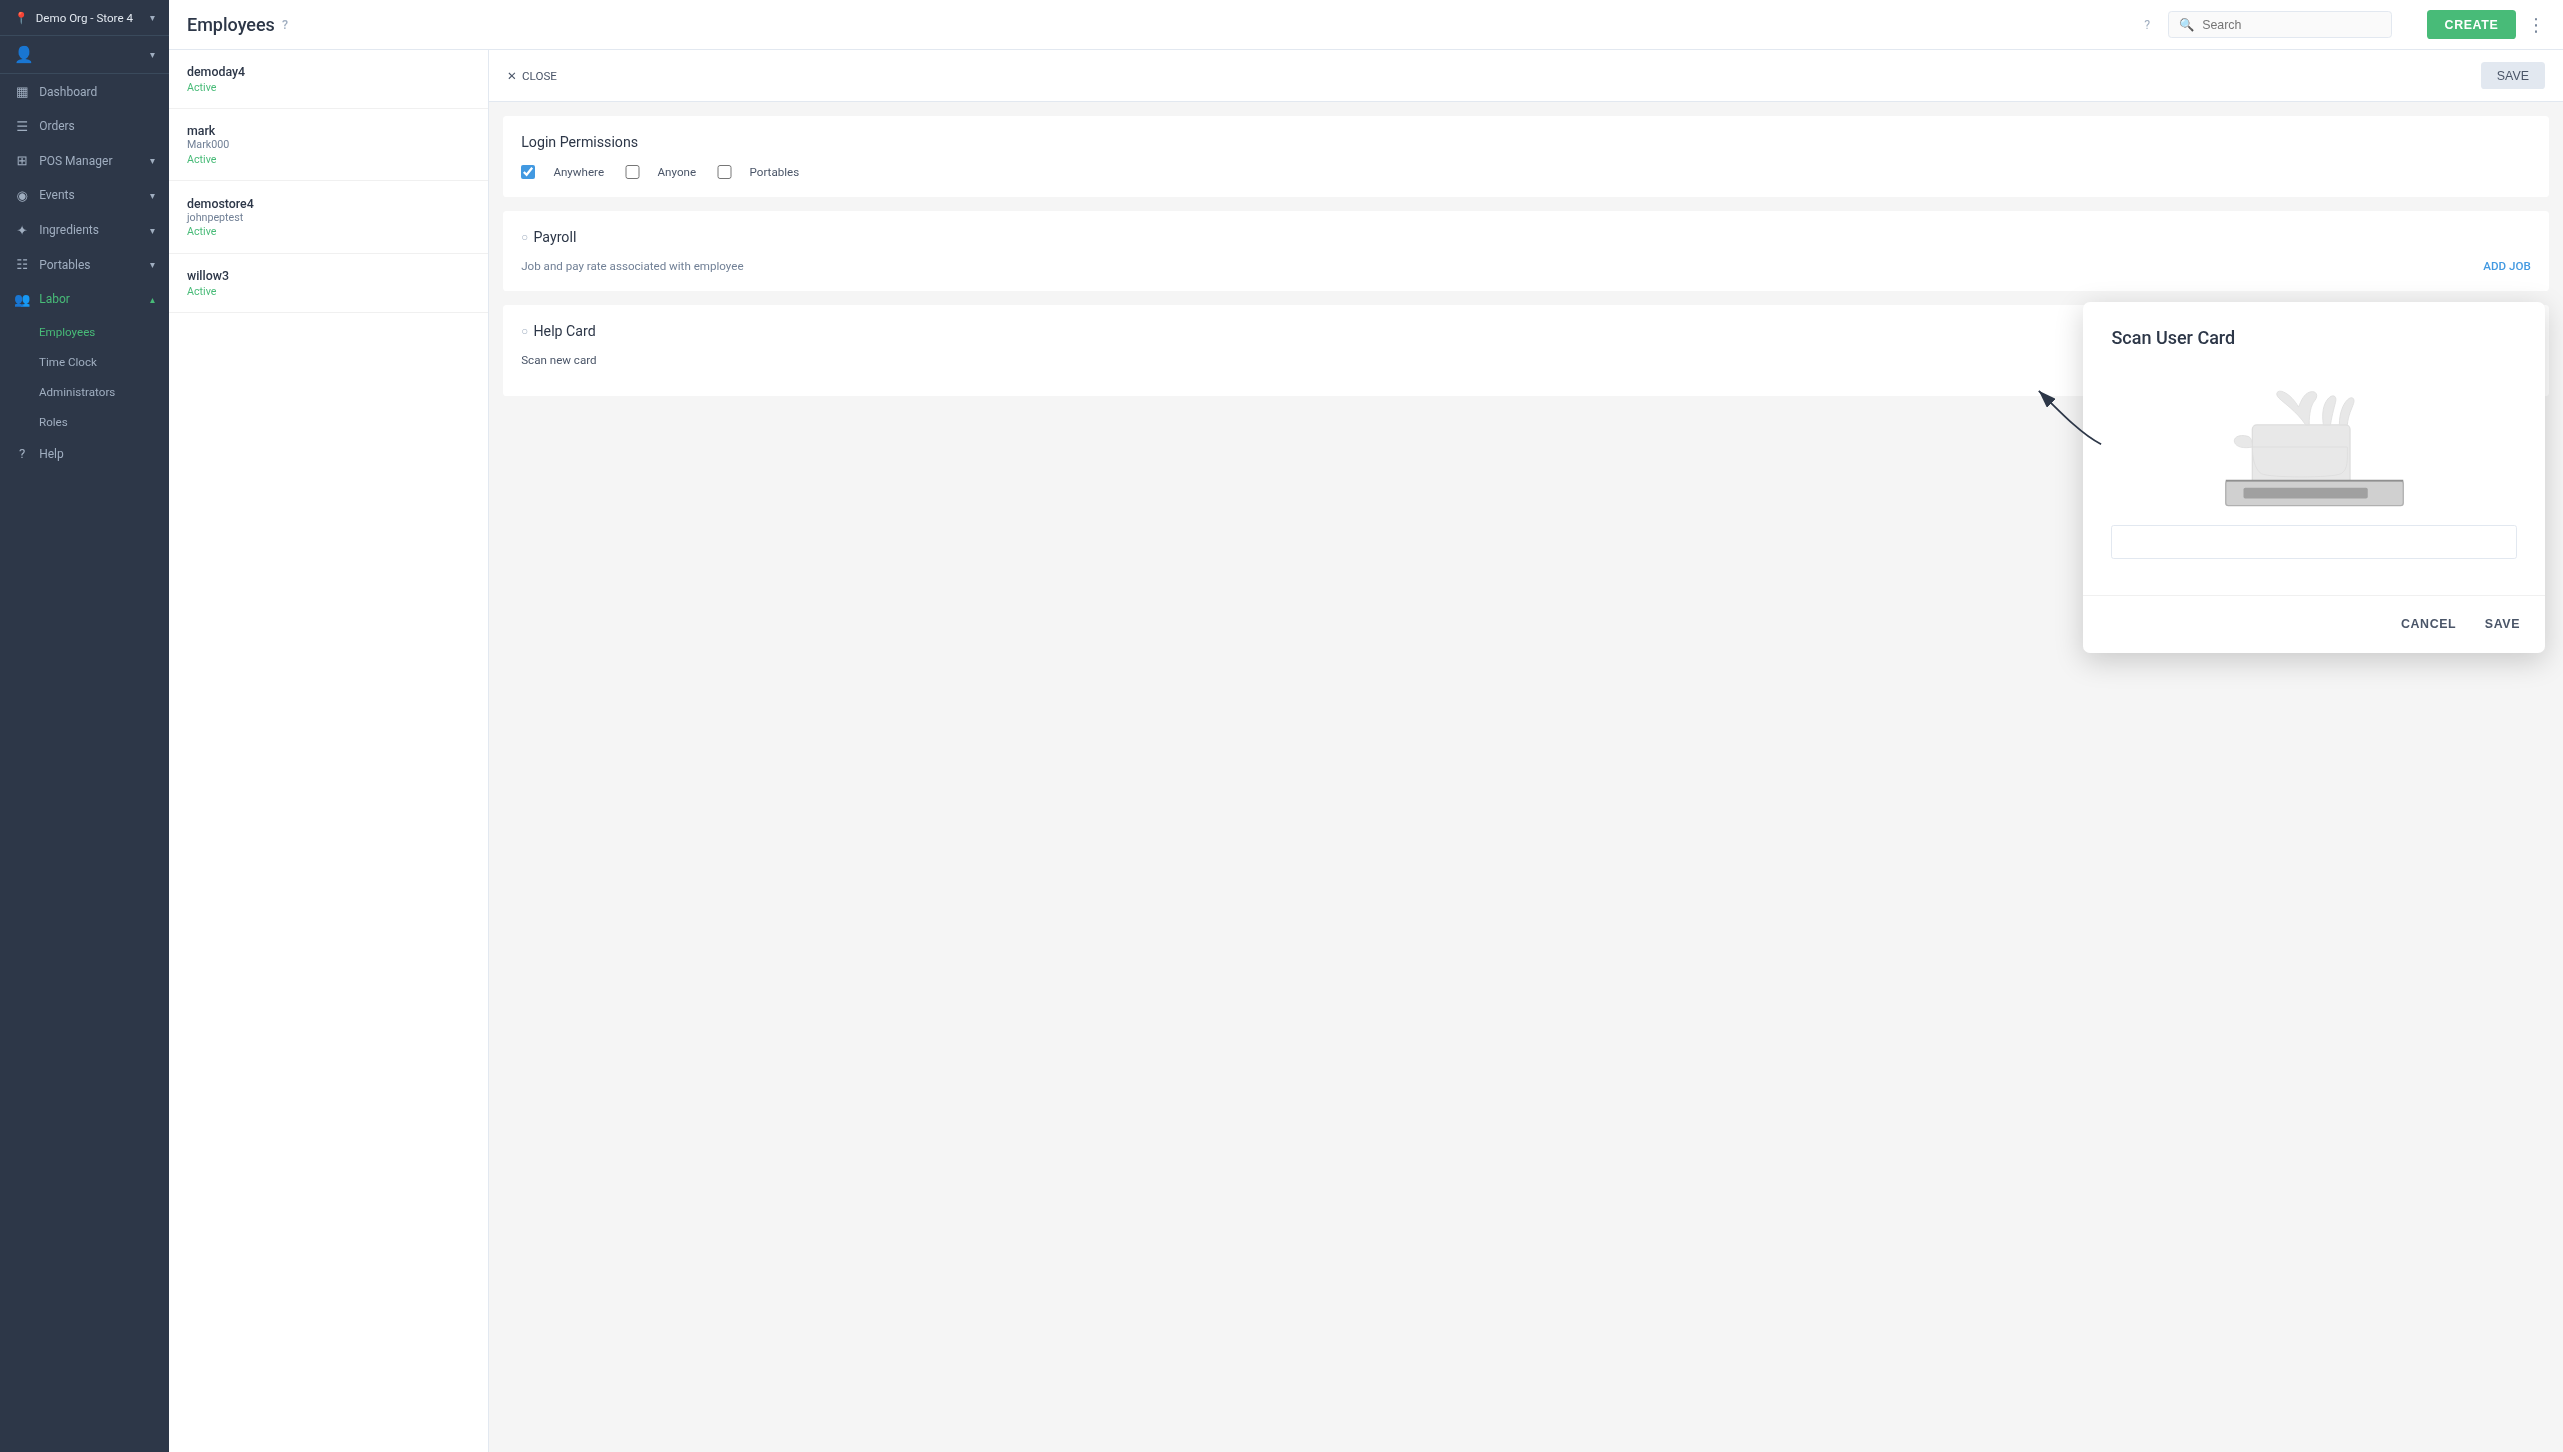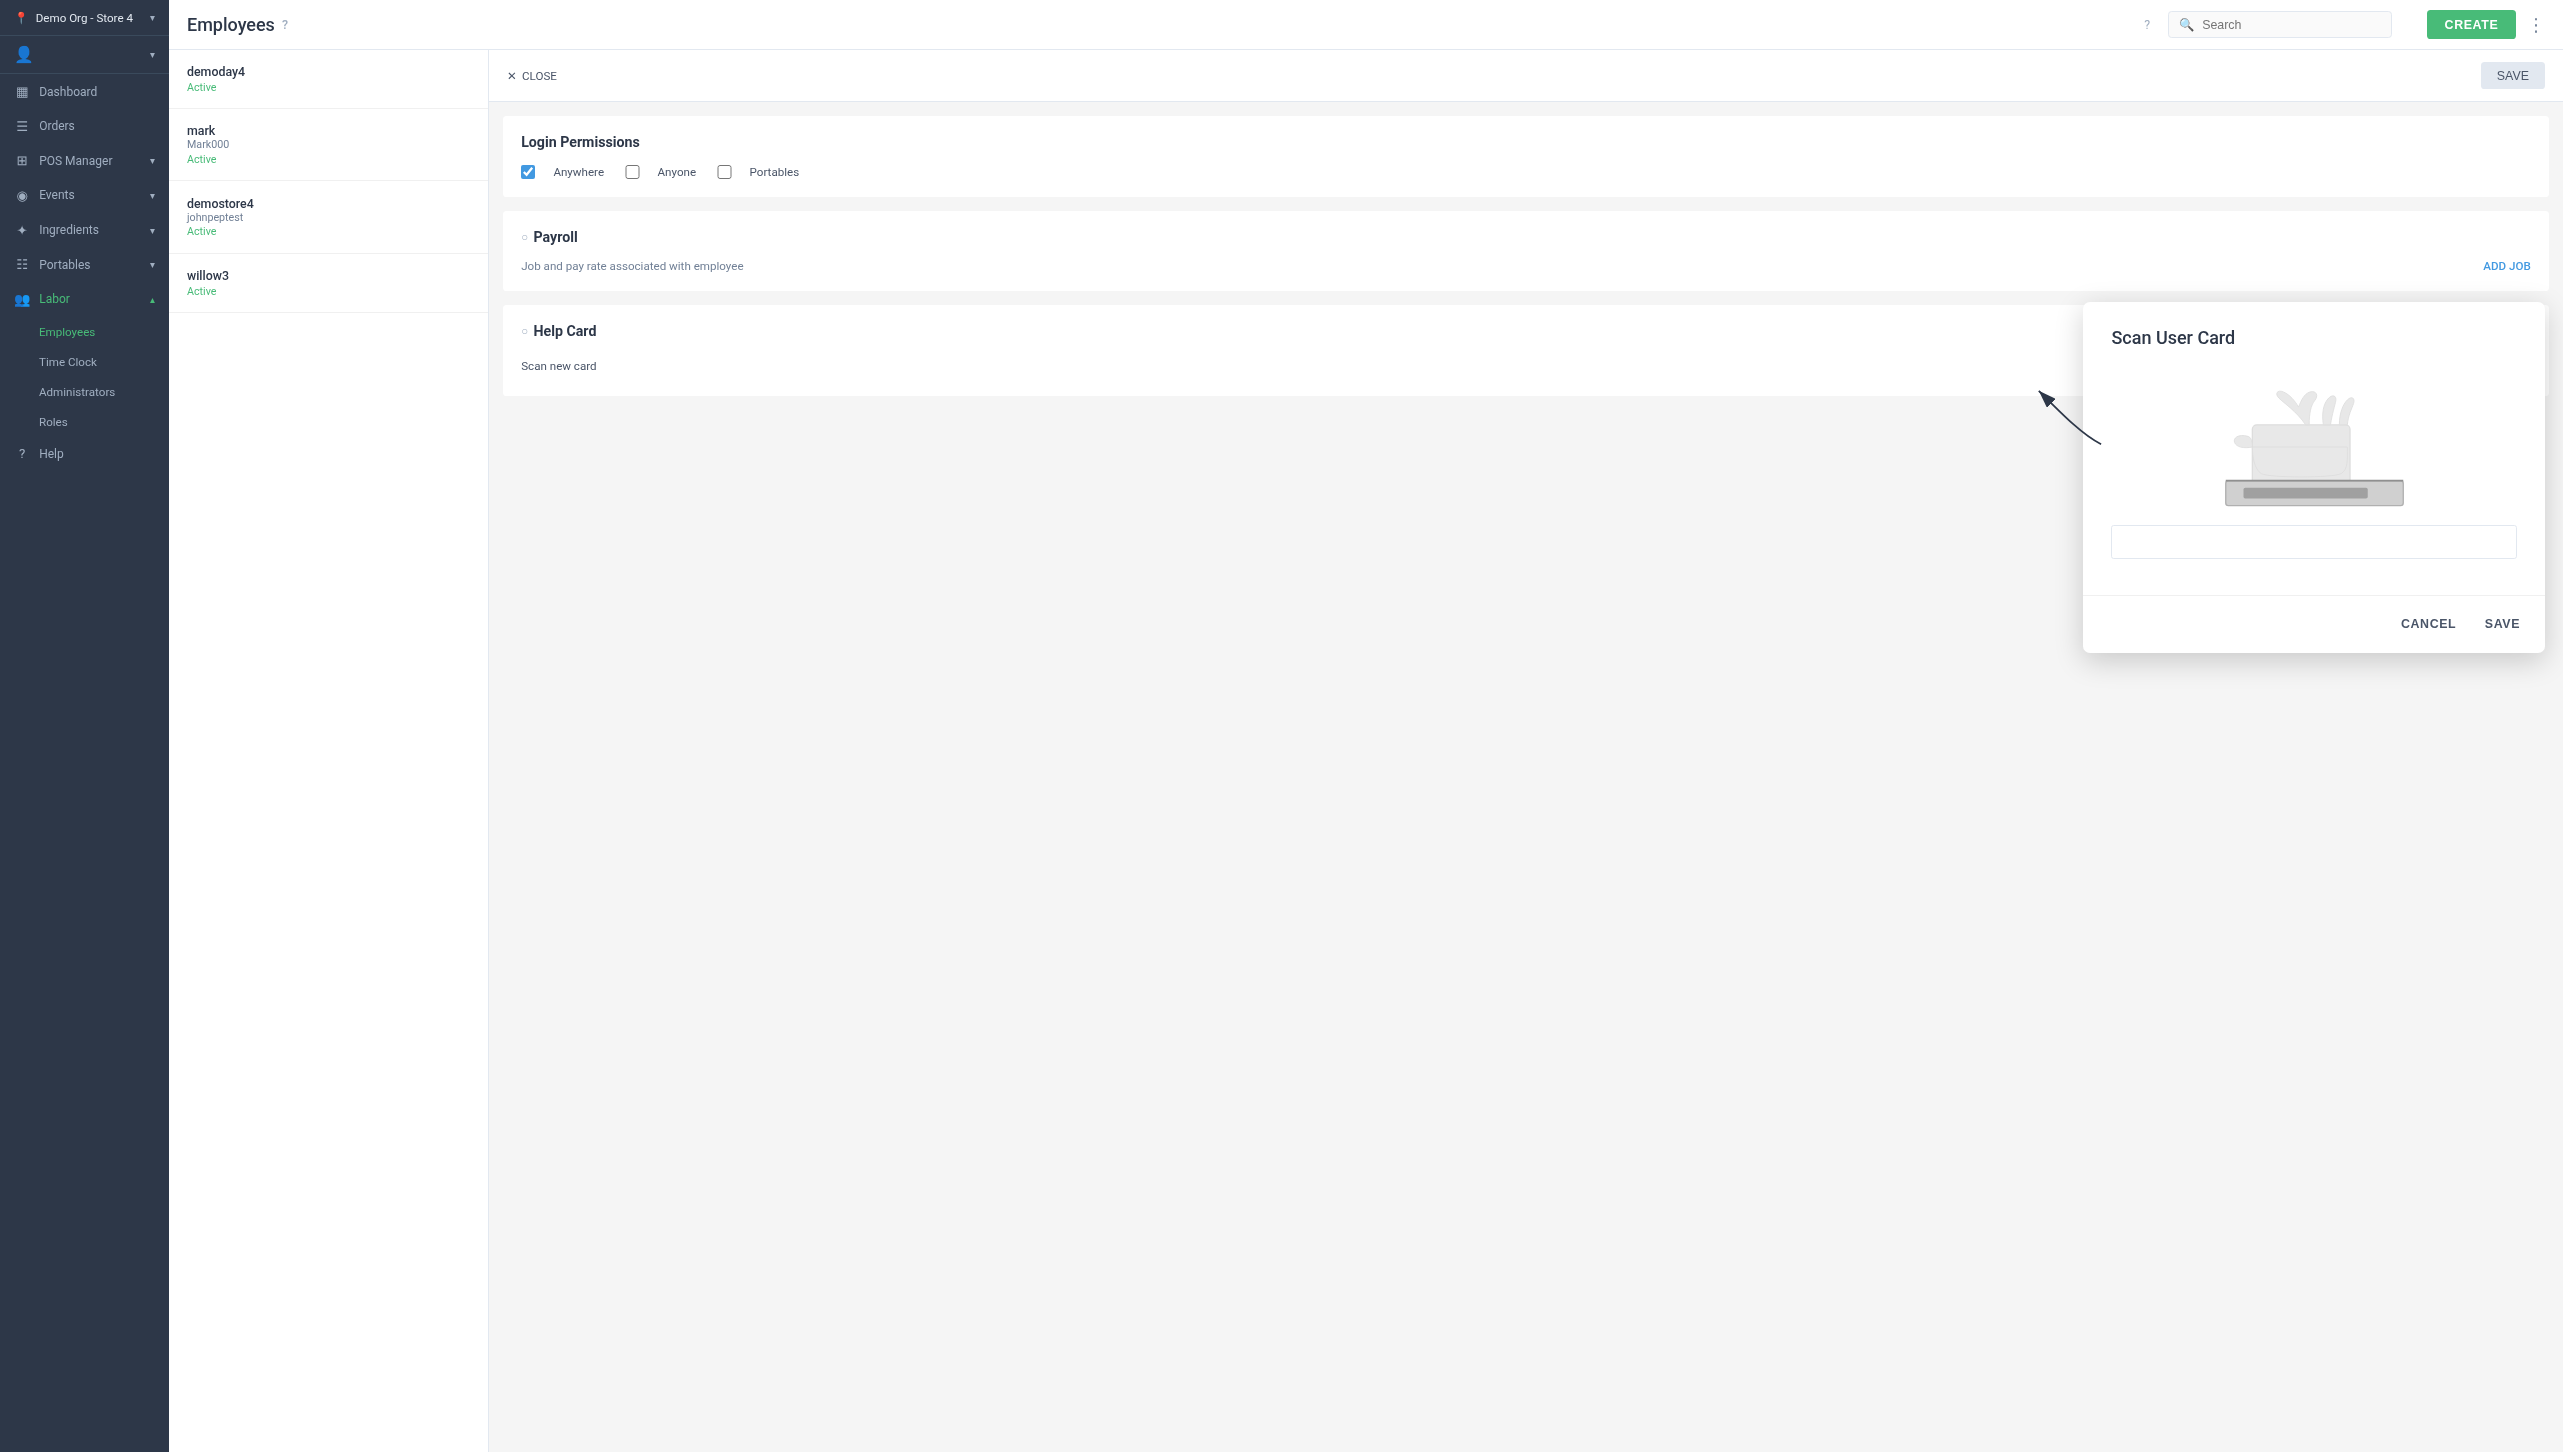--- a/index.html
+++ b/index.html
@@ -46,35 +46,35 @@
     .employee-username { font-size: 10.7px; color: #718096; }
     .employee-status { font-size: 10.7px; color: #48bb78; margin-top: 1.8px; }
 
     
     .detail-panel { flex: 1; background: #f5f5f5; overflow-y: auto; }
     .detail-header { background: #fff; display: flex; align-items: center; justify-content: space-between; padding: 12.4px 18px; border-bottom: 0.9px solid #e2e8f0; position: sticky; top: 0; z-index: 10; }
     .close-btn { display: flex; align-items: center; gap: 5.3px; color: #4a5568; font-size: 11.6px; cursor: pointer; }
     .save-btn { background: #e2e8f0; color: #4a5568; border: none; border-radius: 3.6px; padding: 6.2px 16px; font-size: 12.4px; cursor: pointer; font-weight: 500; }
 
     .detail-section { background: #fff; margin: 14.2px; border-radius: 3.6px; padding: 18px; }
-    .section-title { font-size: 14.2px; font-weight: 700; color: #2d3748; margin-bottom: 14.2px; display: flex; align-items: center; gap: 5.3px; }
+    .section-title { font-size: 14.2px; font-weight: 400; color: #2d3748; margin-bottom: 14.2px; display: flex; align-items: center; gap: 5.3px; }
     .section-title .section-icon { color: #a0aec0; font-size: 11.6px; }
 
     
     .permissions-row { display: flex; align-items: center; gap: 21.3px; }
     .permission-item { display: flex; align-items: center; gap: 18px; font-size: 11.6px; color: #4a5568; }
     .permission-item input[type="checkbox"] { width: 14.2px; height: 14.2px; accent-color: #4299e1; }
 
     
     .payroll-row { display: flex; align-items: center; justify-content: space-between; }
     .payroll-desc { font-size: 11.6px; color: #718096; }
     .add-job-link { color: #4299e1; font-size: 11.6px; font-weight: 500; cursor: pointer; }
 
     
-    .user-card-row { display: flex; align-items: center; justify-content: space-between; gap: 36px; }
+    .user-card-row { display: flex; justify-content: space-between; gap: 36px; }
     .scan-text { font-size: 11.6px; color: #4a5568; }
     .add-user-card-btn { color: #e53e3e; border: 1.8px solid #e53e3e; background: transparent; border-radius: 3.6px; padding: 5.3px 12.4px; font-size: 10.7px; font-weight: 600; cursor: pointer; letter-spacing: 0.05em; }
     .modal { position: fixed; top: 302px; right: 18px; width: 462px; background: #fff; border-radius: 7.1px; box-shadow: 0 7.1px 28.4px rgba(0,0,0,0.18); z-index: 200; display: flex; flex-direction: column; }
     .modal-body { padding: 25px 28.4px 14.2px; flex: 1; }
     .modal-title { font-size: 18px; font-weight: 500; color: #2d3748; margin-bottom: 28.4px; }
     .card-scanner-illustration { display: flex; flex-direction: column; align-items: center; justify-content: center; margin: 0 auto 21.3px; width: 100%; }
     .scanner-svg { width: 231px; height: 142px; }
     .scanner-input { width: 100%; border: 0.9px solid #e2e8f0; border-radius: 2.7px; padding: 9px 10.7px; font-size: 12.4px; outline: none; margin-top: 7.1px; color: #4a5568; }
     .modal-footer { display: flex; justify-content: flex-end; gap: 21.3px; padding: 14.2px 21.3px; border-top: 0.9px solid #f0f0f0; }
     .modal-cancel-btn { background: transparent; border: none; color: #4a5568; font-size: 12.4px; font-weight: 700; cursor: pointer; letter-spacing: 0.05em; padding: 7.1px 3.6px; }

